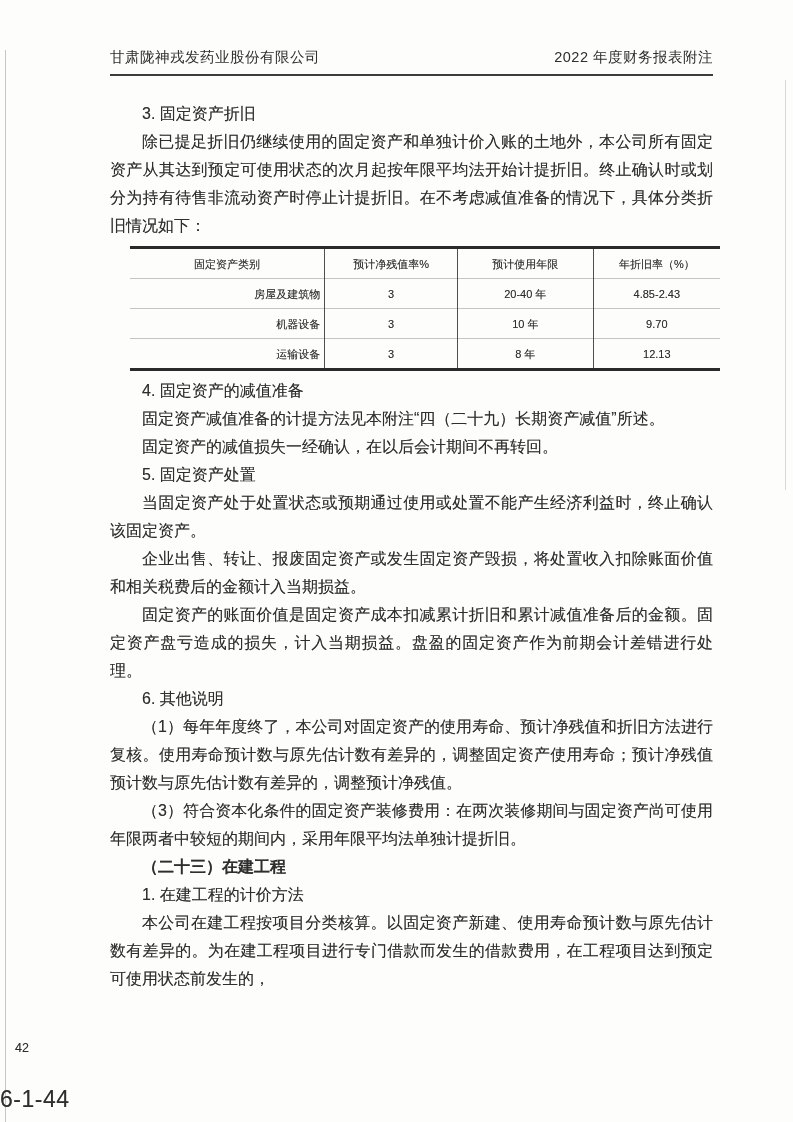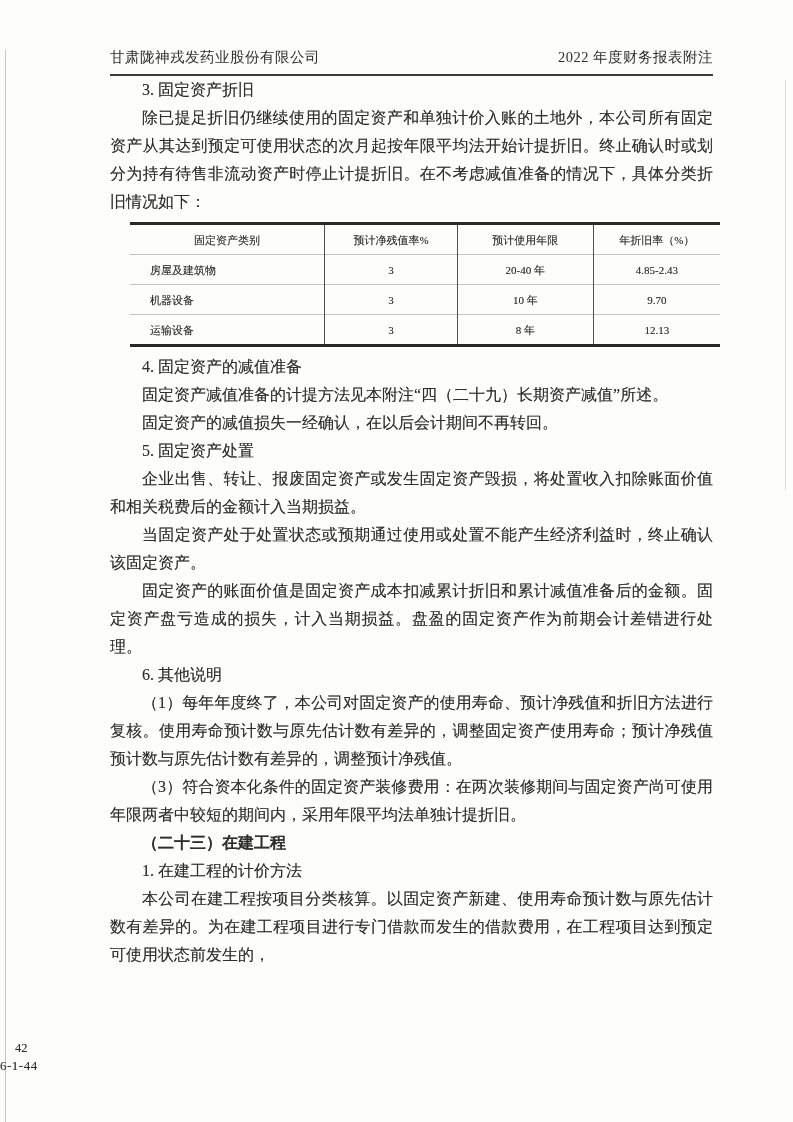--- a/index.html
+++ b/index.html
@@ -2,21 +2,21 @@
 <html lang="zh"><head>
 <meta charset="utf-8">
 <style>
   html,body { margin:0; padding:0; background:#e9e9e9; }
   .page {
     position:relative;
     width:793px; height:1122px;
     margin:0 auto;
     background:#fdfdfc;
     overflow:hidden;
-    font-family:Liberation Serif, serif;
+    font-family:Liberation Sans, sans-serif;
     color:#2e2e2e;
   }
   
   .edge-left {
     position:absolute; left:5px; top:50px; bottom:0;
     width:1px; background:#b3b3b3; opacity:.75;
   }
   .edge-right {
     position:absolute; right:7px; top:80px; height:410px;
     width:1px; background:#cfcfcf; opacity:.8;
@@ -24,21 +24,21 @@
 
   .header {
     position:absolute; left:110px; top:48px; width:603px;
     display:flex; justify-content:space-between; align-items:flex-end;
     padding-bottom:7px;
     border-bottom:2px solid #3c3c3c;
     font-size:14.5px; letter-spacing:.5px;
   }
 
   .content {
-    position:absolute; left:110px; top:76px; width:603px;
+    position:absolute; left:110px; top:100px; width:603px;
     font-size:16px; line-height:28px;
     text-align:justify;
     text-shadow:0 0 .5px rgba(40,40,40,.45);
   }
   .content p { margin:0; text-indent:2em; }
   .content p.bold { font-weight:bold; }
 
   table.dep {
     margin:6px 0 6px 20px;
     width:590px;
@@ -49,36 +49,36 @@
     border-top:3px solid #2a2a2a;
     border-bottom:3px solid #2a2a2a;
   }
   table.dep th, table.dep td {
     font-weight:normal;
     padding:4.5px 4px;
     border-left:1px solid #4f4f4f;
   }
   table.dep th:first-child, table.dep td:first-child { border-left:none; }
   table.dep tr + tr th, table.dep tr + tr td { border-top:1px solid #c4c4c4; }
-  table.dep td.cat { text-align:left; padding-left:20px; }
+  table.dep td.cat { text-align:right; padding-left:20px; }
   table.dep col.c1 { width:33%; }
   table.dep col.c2 { width:22.5%; }
   table.dep col.c3 { width:23%; }
   table.dep col.c4 { width:21.5%; }
 
   .footer {
     position:absolute; left:0; top:1042px; width:100%;
     text-align:left;
     text-shadow:0 0 .5px rgba(40,40,40,.4);
   }
   .footer .page-sup {
     display:block; font-size:12.5px; line-height:13px;
     transform:translateX(15px);
   }
-  .footer .page-num { display:block; font-size:13px; line-height:22px; letter-spacing:.5px; }
+  .footer .page-num { display:block; font-size:23px; line-height:22px; letter-spacing:.5px;margin-top:33px; }
 </style>
 </head>
 <body>
 
 <div class="page">
   <div class="edge-left"></div>
   <div class="edge-right"></div>
 
   <div class="header">
     <span>甘肃陇神戎发药业股份有限公司</span>
@@ -121,22 +121,22 @@
         <td>8 年</td>
         <td>12.13</td>
       </tr>
     </tbody>
       </table>
 
     <p>4. 固定资产的减值准备</p>
     <p>固定资产减值准备的计提方法见本附注“四（二十九）长期资产减值”所述。</p>
     <p>固定资产的减值损失一经确认，在以后会计期间不再转回。</p>
     <p>5. 固定资产处置</p>
+    <p>当固定资产处于处置状态或预期通过使用或处置不能产生经济利益时，终止确认该固定资产。</p>
     <p>企业出售、转让、报废固定资产或发生固定资产毁损，将处置收入扣除账面价值和相关税费后的金额计入当期损益。</p>
-    <p>当固定资产处于处置状态或预期通过使用或处置不能产生经济利益时，终止确认该固定资产。</p>
     <p>固定资产的账面价值是固定资产成本扣减累计折旧和累计减值准备后的金额。固定资产盘亏造成的损失，计入当期损益。盘盈的固定资产作为前期会计差错进行处理。</p>
     <p>6. 其他说明</p>
     <p>（1）每年年度终了，本公司对固定资产的使用寿命、预计净残值和折旧方法进行复核。使用寿命预计数与原先估计数有差异的，调整固定资产使用寿命；预计净残值预计数与原先估计数有差异的，调整预计净残值。</p>
     <p>（3）符合资本化条件的固定资产装修费用：在两次装修期间与固定资产尚可使用年限两者中较短的期间内，采用年限平均法单独计提折旧。</p>
     <p class="bold">（二十三）在建工程</p>
     <p>1. 在建工程的计价方法</p>
     <p>本公司在建工程按项目分类核算。以固定资产新建、使用寿命预计数与原先估计数有差异的。为在建工程项目进行专门借款而发生的借款费用，在工程项目达到预定可使用状态前发生的，</p>
   </div>
 
   <div class="footer">

